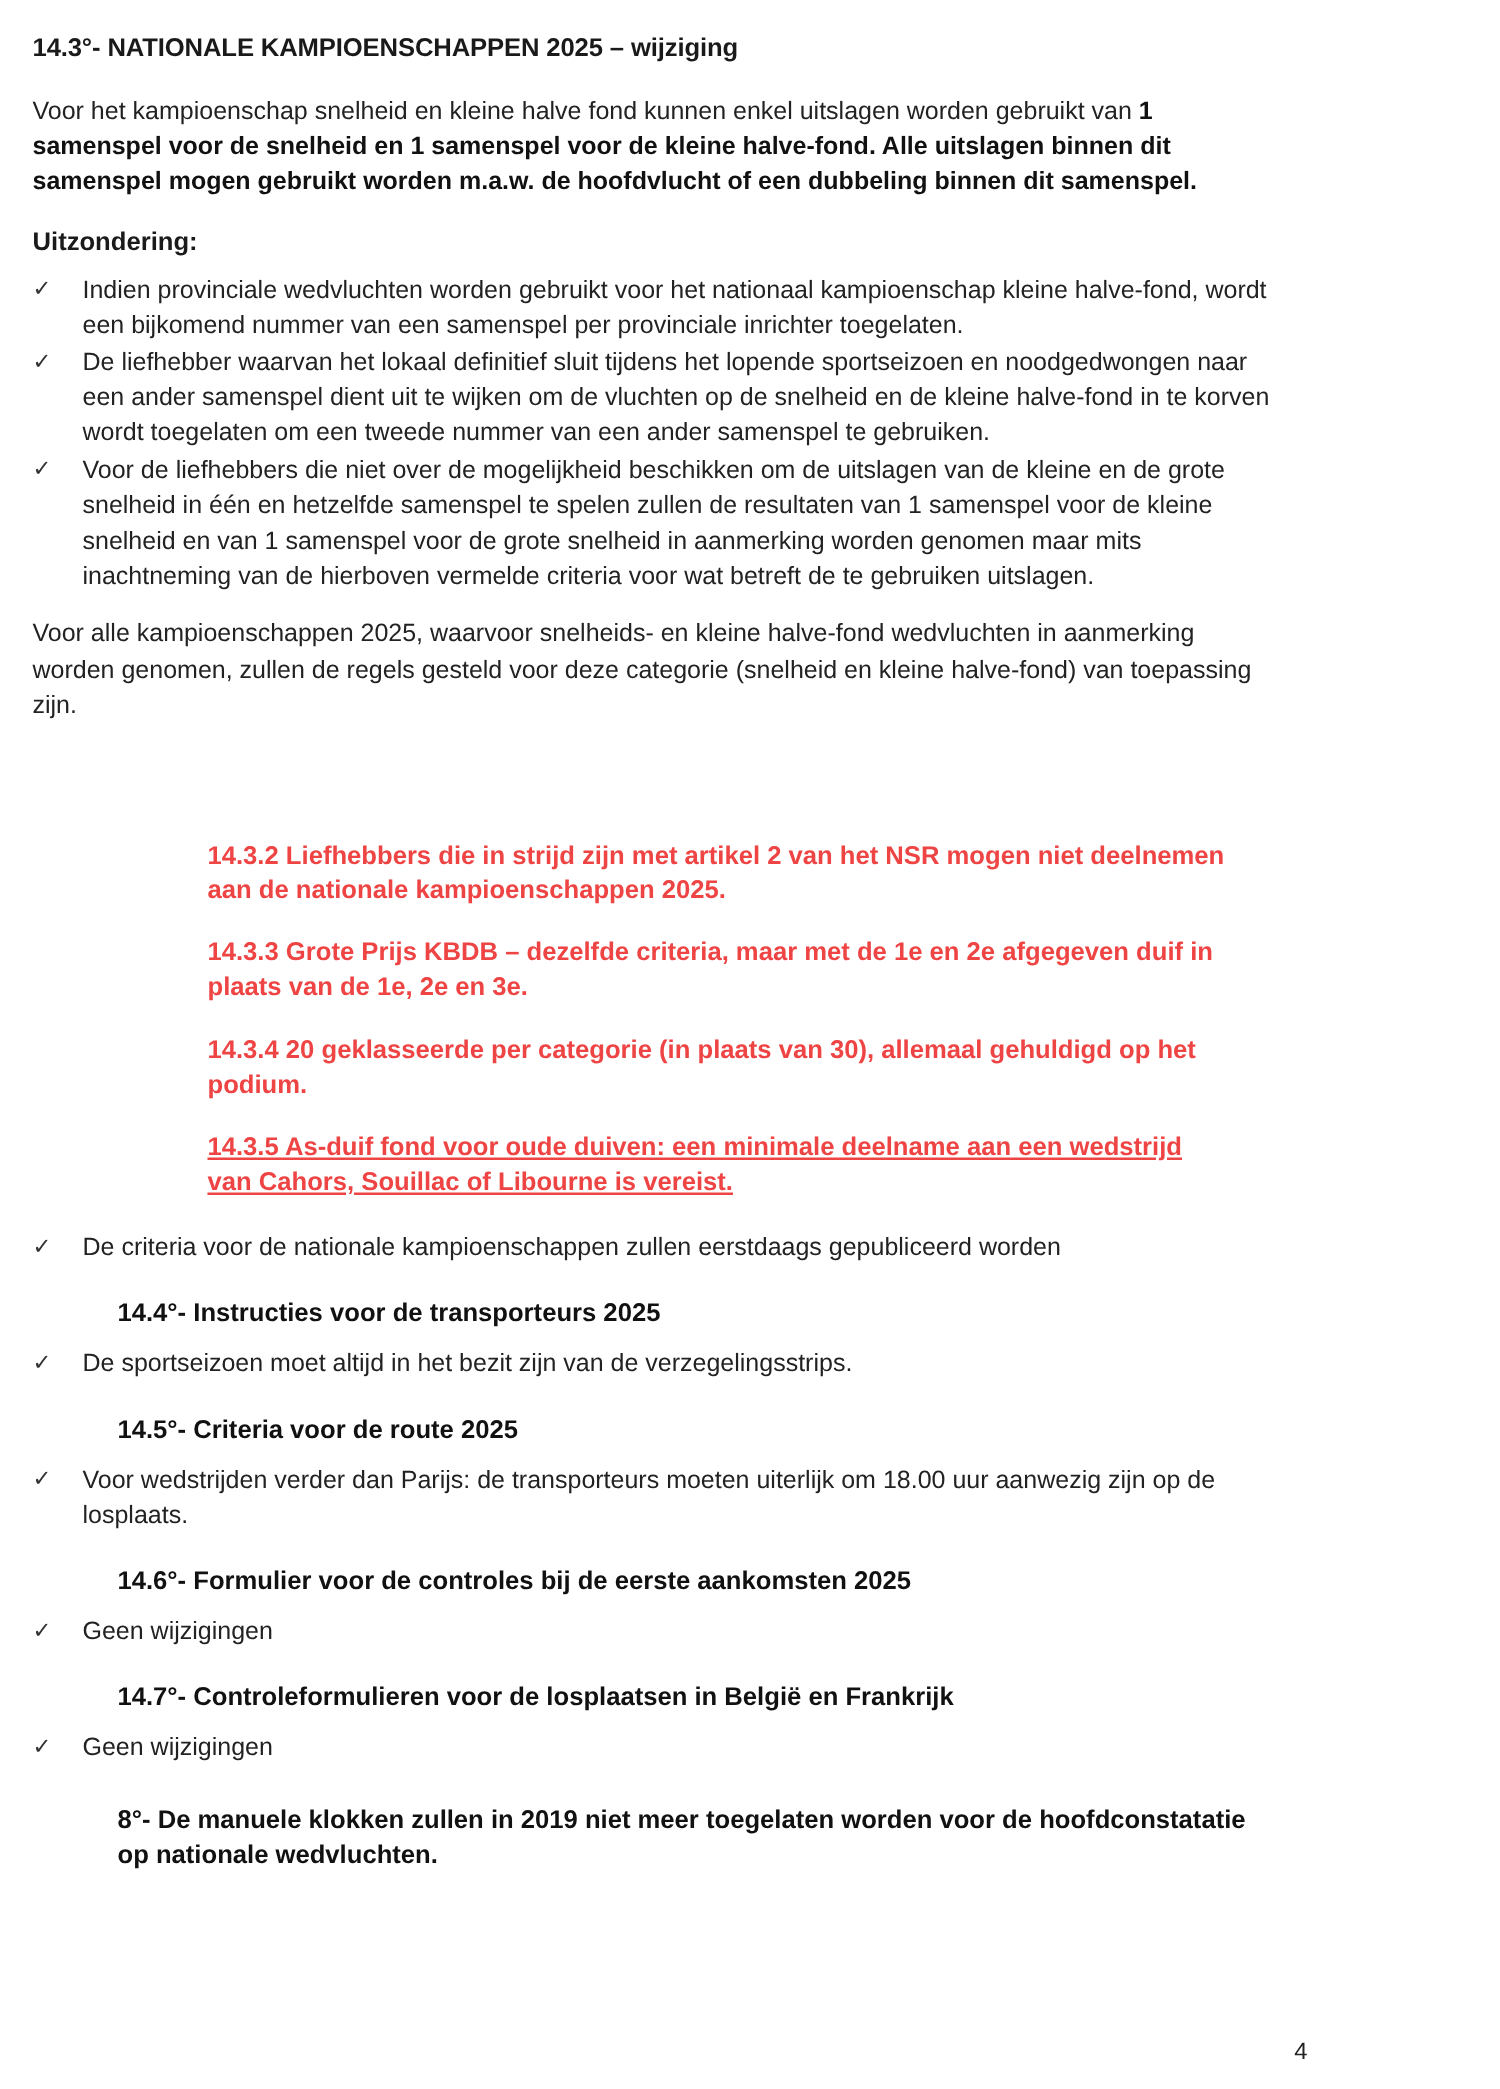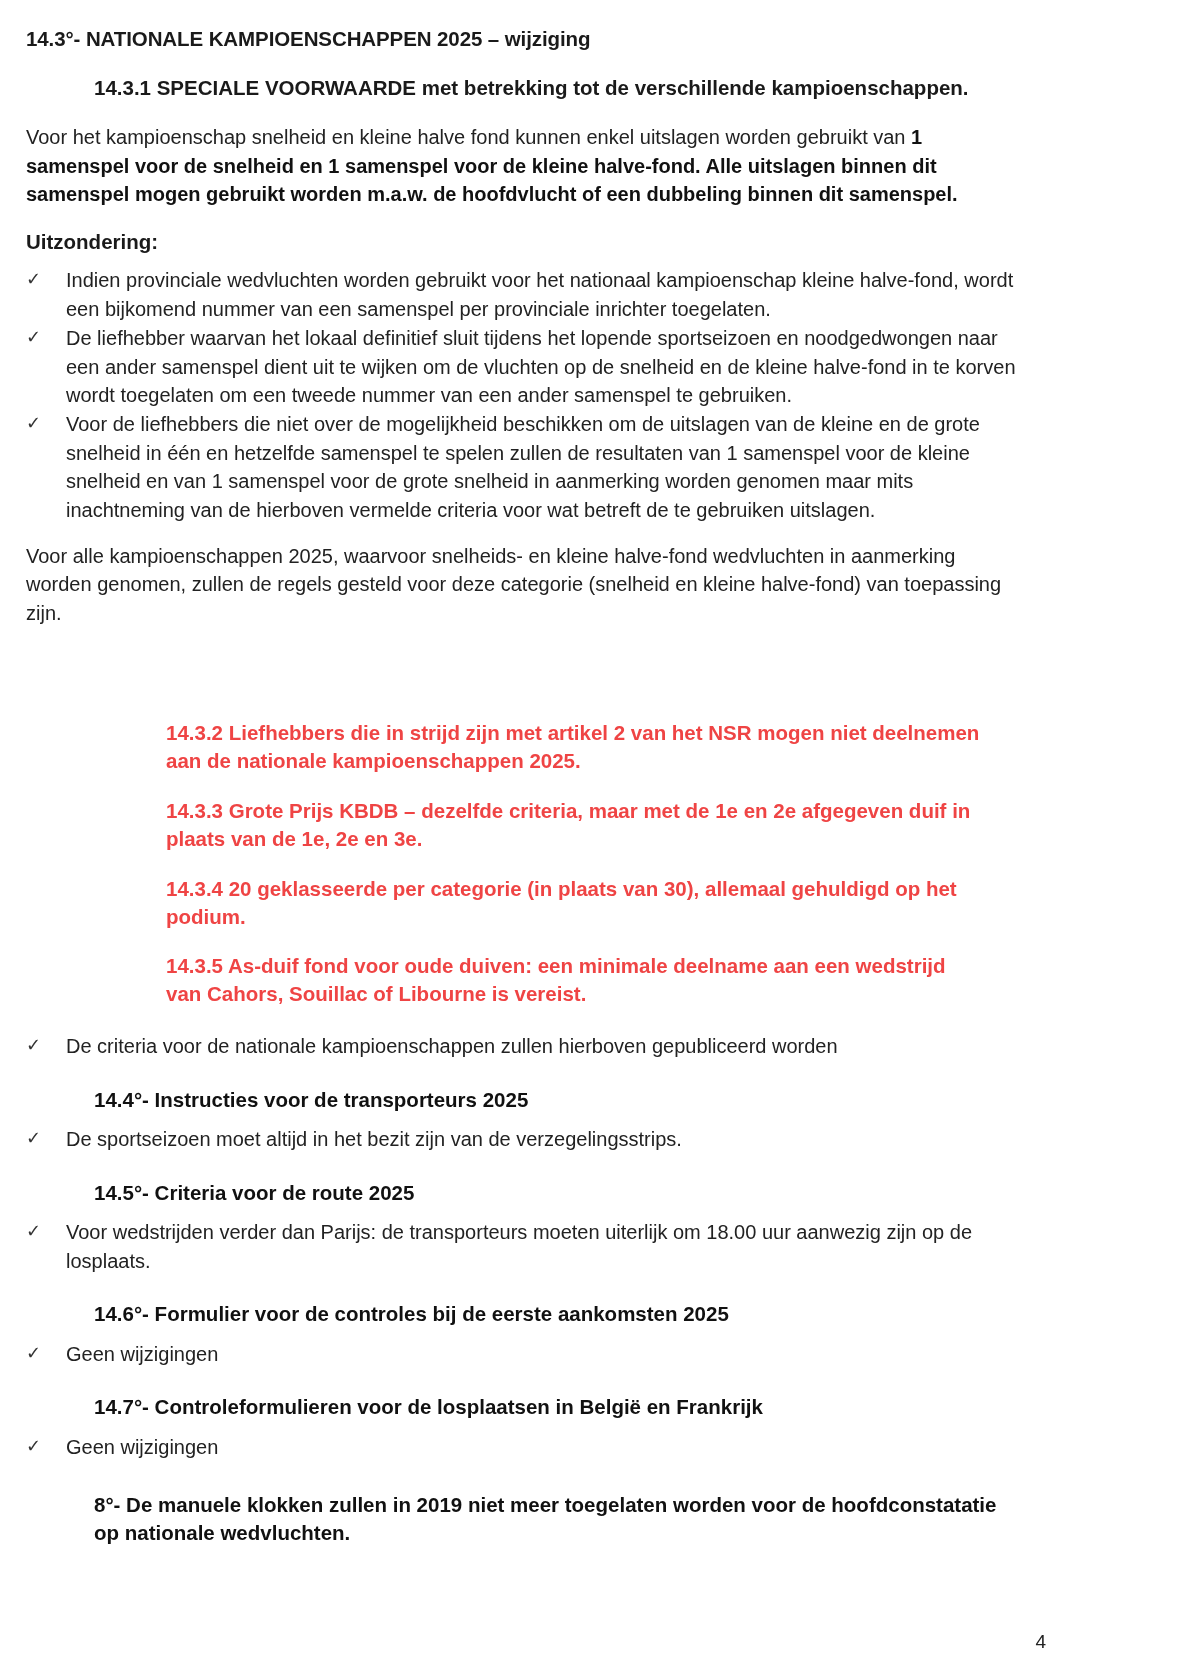--- a/index.html
+++ b/index.html
@@ -89,21 +89,21 @@
     margin-left: 140px;
     margin-right: 40px;
   }
   .block-indent .bpara {
     font-size: 20.5px;
     font-weight: bold;
     line-height: 1.36;
     margin: 0 0 22px 0;
     color: #ef4444;
   }
-  .block-indent .bpara:last-child { margin-bottom: 4px; }
+  .block-indent .bpara:last-child { margin-bottom: 4px; text-decoration: underline; }
 
   .spacer-lg { height: 92px; }
 
   
   .sec-head {
     font-size: 20.5px;
     font-weight: bold;
     line-height: 1.3;
     margin: 26px 0 0 68px;
     color: #111111;
@@ -126,21 +126,20 @@
     color: #222222;
   }
 </style>
 </head>
 <body>
 
 <div class="page">
 
   <h1 class="h-main">14.3°- NATIONALE KAMPIOENSCHAPPEN 2025 – wijziging</h1>
 
-  <h2 class="h-sub">14.3.1 SPECIALE VOORWAARDE met betrekking tot de verschillende kampioenschappen.</h2>
 
   <p class="para"><span>Voor het kampioenschap snelheid en kleine halve fond kunnen enkel uitslagen worden gebruikt van </span><span class="b">1 samenspel voor de snelheid en 1 samenspel voor de kleine halve-fond. Alle uitslagen binnen dit samenspel mogen gebruikt worden m.a.w. de hoofdvlucht of een dubbeling binnen dit samenspel.</span></p>
 
   <p class="underline-head">Uitzondering:</p>
 
   <ul class="checklist lvl1">
     <li>
       <span class="tick">✓</span>
       <span>Indien provinciale wedvluchten worden gebruikt voor het nationaal kampioenschap kleine halve-fond, wordt een bijkomend nummer van een samenspel per provinciale inrichter toegelaten.</span>
     </li>
@@ -161,21 +160,21 @@
   <div class="block-indent">
     <p class="bpara">14.3.2 Liefhebbers die in strijd zijn met artikel 2 van het NSR mogen niet deelnemen aan de nationale kampioenschappen 2025.</p>
     <p class="bpara">14.3.3 Grote Prijs KBDB – dezelfde criteria, maar met de 1e en 2e afgegeven duif in plaats van de 1e, 2e en 3e.</p>
     <p class="bpara">14.3.4 20 geklasseerde per categorie (in plaats van 30), allemaal gehuldigd op het podium.</p>
     <p class="bpara">14.3.5 As-duif fond voor oude duiven: een minimale deelname aan een wedstrijd van Cahors, Souillac of Libourne is vereist.</p>
   </div>
 
   <ul class="checklist lvl-mid" style="margin-top:24px;">
     <li>
       <span class="tick">✓</span>
-      <span>De criteria voor de nationale kampioenschappen zullen hierboven gepubliceerd worden</span>
+      <span>De criteria voor de nationale kampioenschappen zullen eerstdaags gepubliceerd worden</span>
     </li>
   </ul>
 
   <h3 class="sec-head">14.4°- Instructies voor de transporteurs 2025</h3>
   <ul class="checklist lvl-deep sec-bullets">
     <li>
       <span class="tick">✓</span>
       <span>De sportseizoen moet altijd in het bezit zijn van de verzegelingsstrips.</span>
     </li>
   </ul>

